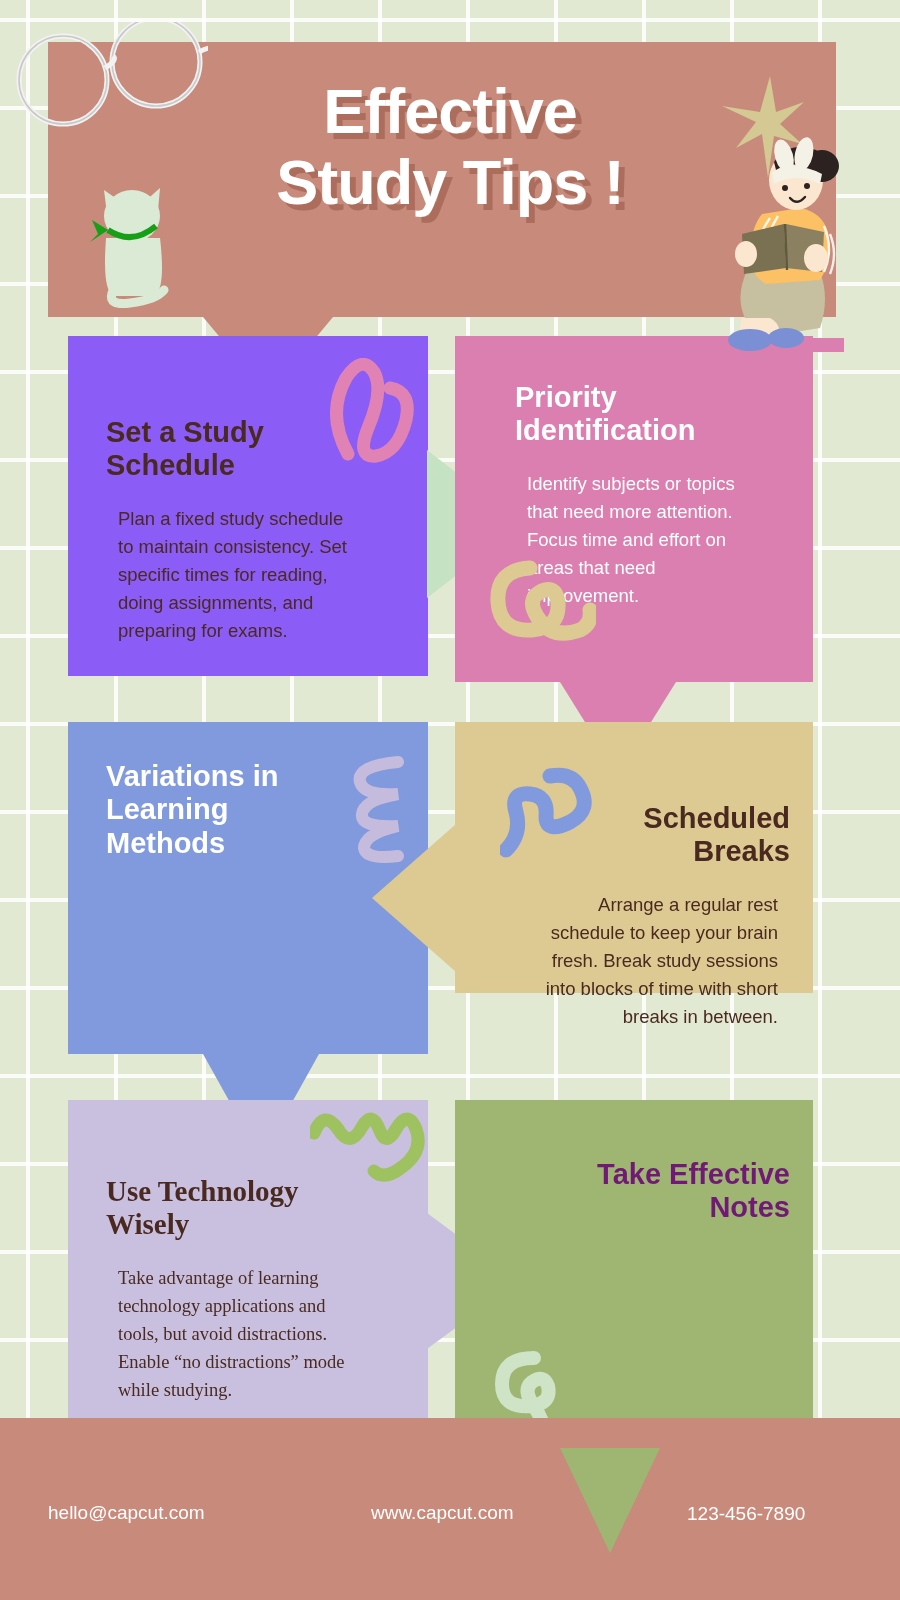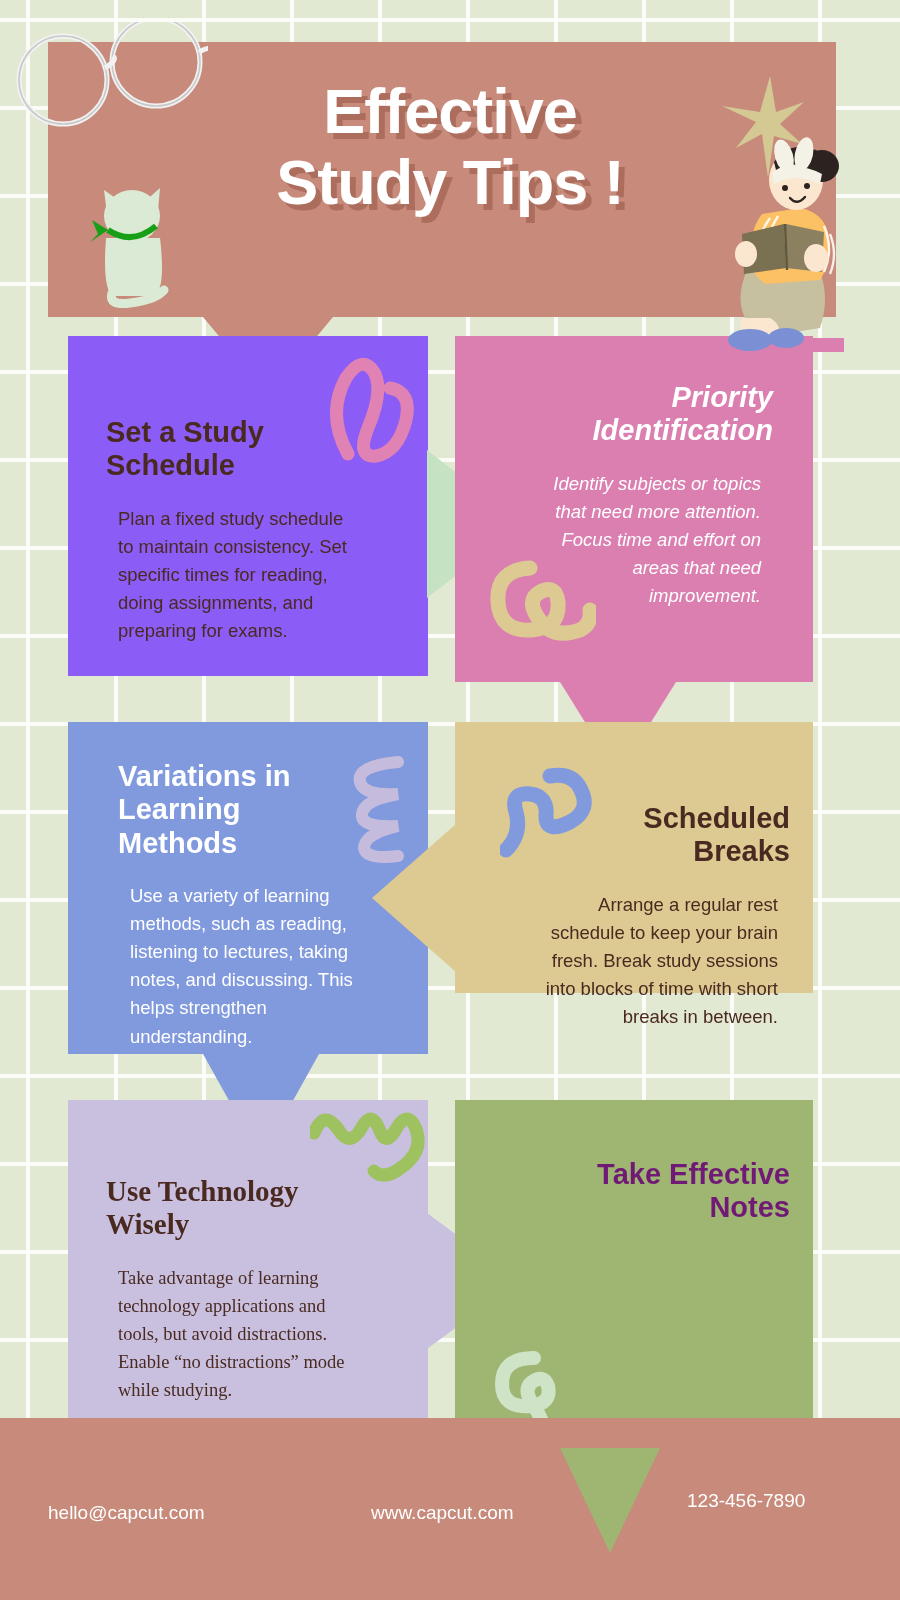--- a/index.html
+++ b/index.html
@@ -77,32 +77,32 @@
   #card1 h2, #card1 p{ color:#4a2a20; }
   #card1-arrow{
     left:427px; top:450px;
     border-top:74px solid transparent;
     border-bottom:74px solid transparent;
     border-left:96px solid #c5e3c2;
   }
 
   
   #card2{ left:455px; top:336px; width:358px; height:346px; background:#da7fb0; }
-  #card2 .inner{ padding:45px 40px 0 60px; text-align:right;font-style:italic; }
+  #card2 .inner{ padding:45px 40px 0 60px; text-align:left; }
   #card2 h2, #card2 p{ color:#ffffff; }
   #card2-tri{
     left:560px; top:682px;
     border-left:58px solid transparent;
     border-right:58px solid transparent;
     border-top:93px solid #da7fb0;
   }
 
   
   #card3{ left:68px; top:722px; width:360px; height:332px; background:#819ade; }
-  #card3 .inner{ padding:38px 42px 0 50px; text-align:left; }
+  #card3 .inner{ padding:38px 42px 0 38px; text-align:left; }
   #card3 h2, #card3 p{ color:#ffffff; }
   #card3-tri{
     left:203px; top:1054px;
     border-left:58px solid transparent;
     border-right:58px solid transparent;
     border-top:104px solid #819ade;
   }
 
   
   #card4{ left:455px; top:722px; width:358px; height:271px; background:#ddca92; }
@@ -151,21 +151,21 @@
   #footer{
     position:absolute; left:0; bottom:0; width:900px; height:182px;
     background:#c78a7b; z-index:4;
     display:flex; align-items:center;
   }
   #footer .f-item{
     color:#ffffff; font-size:19px; position:absolute;
   }
   #footer-email{ left:48px; top:84px; }
   #footer-web{ left:365px; top:84px;margin-left:6px; }
-  #footer-phone{ left:687px; top:72px; }
+  #footer-phone{ left:687px; top:85px; }
 </style>
 </head>
 <body>
 
 <div id="grid-bg"></div>
 
 <div id="poster">
 
   <div id="header"></div>
   <div id="header-tri"></div>
@@ -266,26 +266,20 @@
   <div class="tri" id="card2-tri"></div>
   <svg class="doodle" id="doodle2" viewBox="0 0 110 112">
     <path d="M44 20 Q10 22 12 54 Q14 84 46 82 Q74 80 72 54 Q70 36 54 44 Q40 52 52 70 Q66 92 94 82 Q106 76 104 62" fill="none" stroke="#ddca92" stroke-width="15" stroke-linecap="round"></path>
   </svg>
 
   <div class="card" id="card3">
     <div class="inner">
       <h2>Variations in
 Learning
 Methods</h2>
-      <p>Use a variety of learning
-methods, such as reading,
-listening to lectures, taking
-notes, and discussing. This
-helps strengthen
-understanding.</p>
     </div>
   </div>
   <div class="tri" id="card3-tri"></div>
   <svg class="doodle" id="doodle3" viewBox="0 0 74 108">
     <path d="M58 6 Q16 10 20 26 Q24 40 58 38 Q24 44 22 58 Q20 72 58 70 Q24 78 24 92 Q26 104 58 100" fill="none" stroke="#c5bbdd" stroke-width="12" stroke-linecap="round"></path>
   </svg>
 
   <div class="card" id="card4">
     <div class="inner">
       <h2>Scheduled

